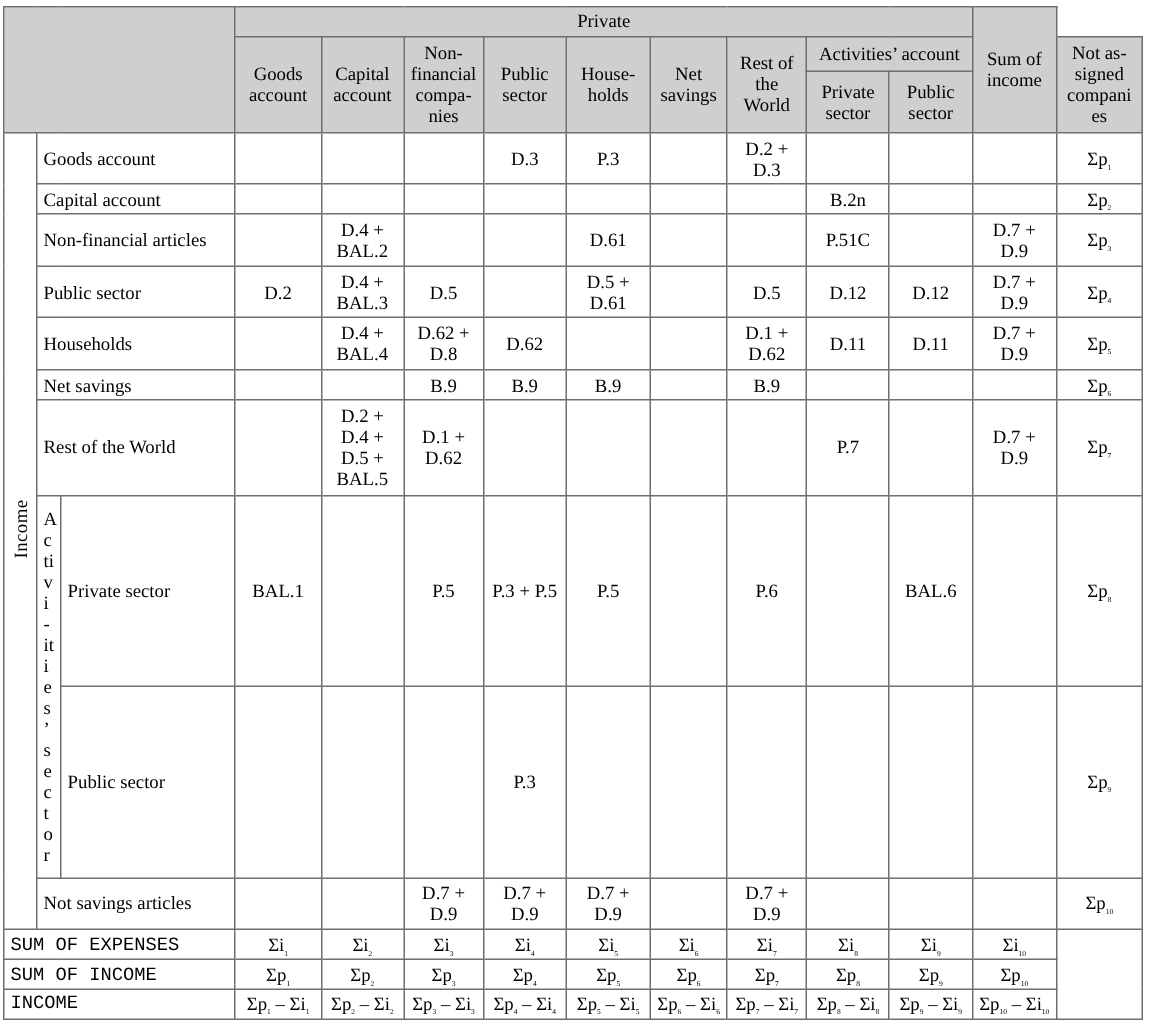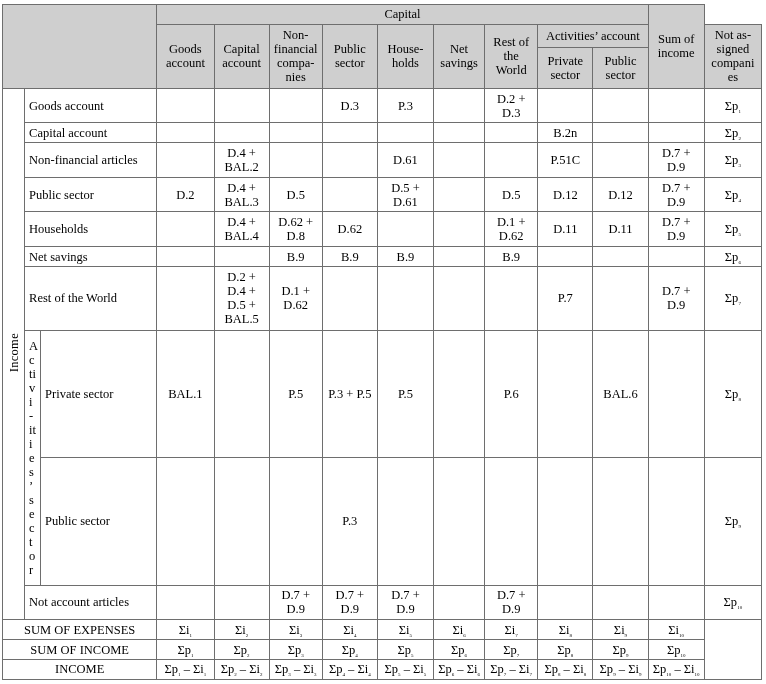--- a/index.html
+++ b/index.html
@@ -65,23 +65,24 @@
     padding-left: 6px;
   }
   .sub {
     font-size: 5px;
     vertical-align: baseline;
     position: relative;
     top: 3px;
     line-height: 0;
   }
   .sumlbl {
-    text-align: center;
+    text-align: left;
     padding-left: 6px;
     white-space: nowrap;
+    font-family: Liberation Mono, monospace;
   }
   .nb { white-space: nowrap; }
   .empty { }
 </style>
 </head>
 <body>
 
 <div id="sat-wrap">
 <table class="sat">
   <colgroup>
@@ -97,21 +98,21 @@
     <col style="width:53px">
     <col style="width:55px">
     <col style="width:55px">
     <col style="width:56px">
     <col style="width:57px">
   </colgroup>
 
   <tbody>
         <tr>
     <td class="hdr-blank" colspan="3" rowspan="3"></td>
-    <td class="hdr" colspan="9">Capital</td>
+    <td class="hdr" colspan="9">Private</td>
     <td class="hdr" rowspan="3">Sum of income</td>
   </tr>
 
   <tr>
     <td class="hdr" rowspan="2">Goods account</td>
     <td class="hdr" rowspan="2">Capital account</td>
     <td class="hdr" rowspan="2">Non-financial compa-nies</td>
     <td class="hdr" rowspan="2">Public sector</td>
     <td class="hdr" rowspan="2">House-holds</td>
     <td class="hdr" rowspan="2">Net savings</td>
@@ -256,21 +257,21 @@
     <td class="ctr"></td>
     <td class="ctr"></td>
     <td class="ctr"></td>
     <td class="ctr"></td>
     <td class="ctr"></td>
     <td class="ctr"></td>
     <td class="ctr"><span>Σp</span><span class="sub">9</span></td>
   </tr>
 
   <tr>
-    <td class="rowlbl" colspan="2">Not account articles</td>
+    <td class="rowlbl" colspan="2">Not savings articles</td>
     <td class="ctr"></td>
     <td class="ctr"></td>
     <td class="ctr">D.7 + D.9</td>
     <td class="ctr">D.7 + D.9</td>
     <td class="ctr">D.7 + D.9</td>
     <td class="ctr"></td>
     <td class="ctr">D.7 + D.9</td>
     <td class="ctr"></td>
     <td class="ctr"></td>
     <td class="ctr"></td>

